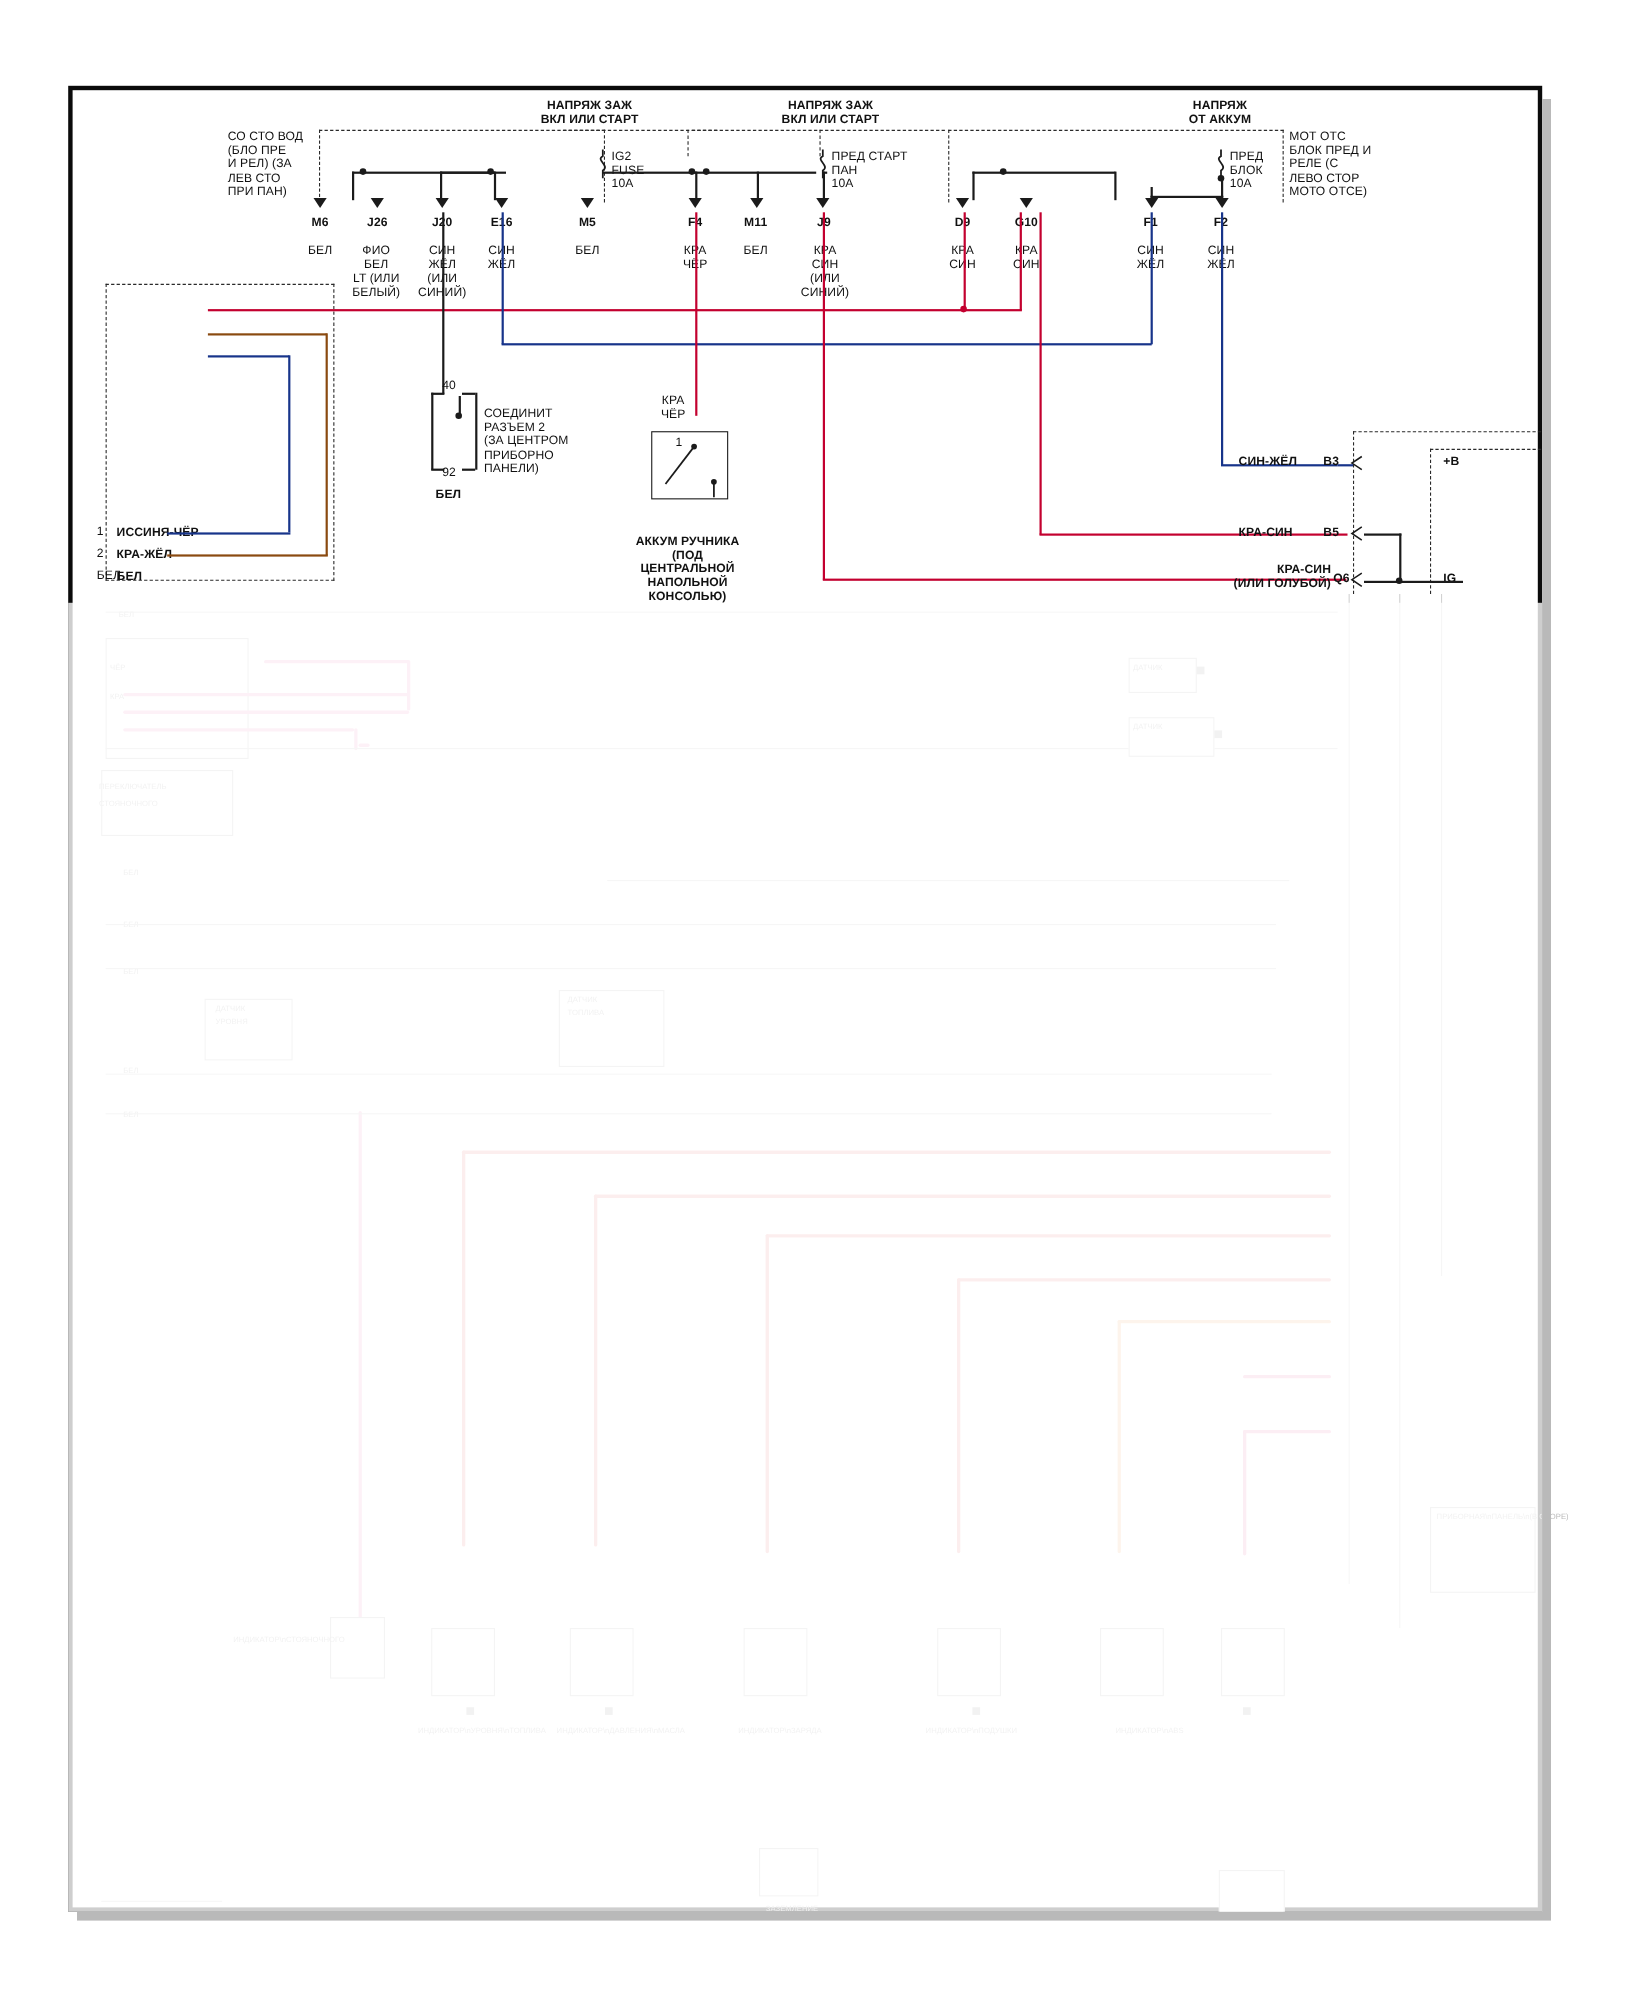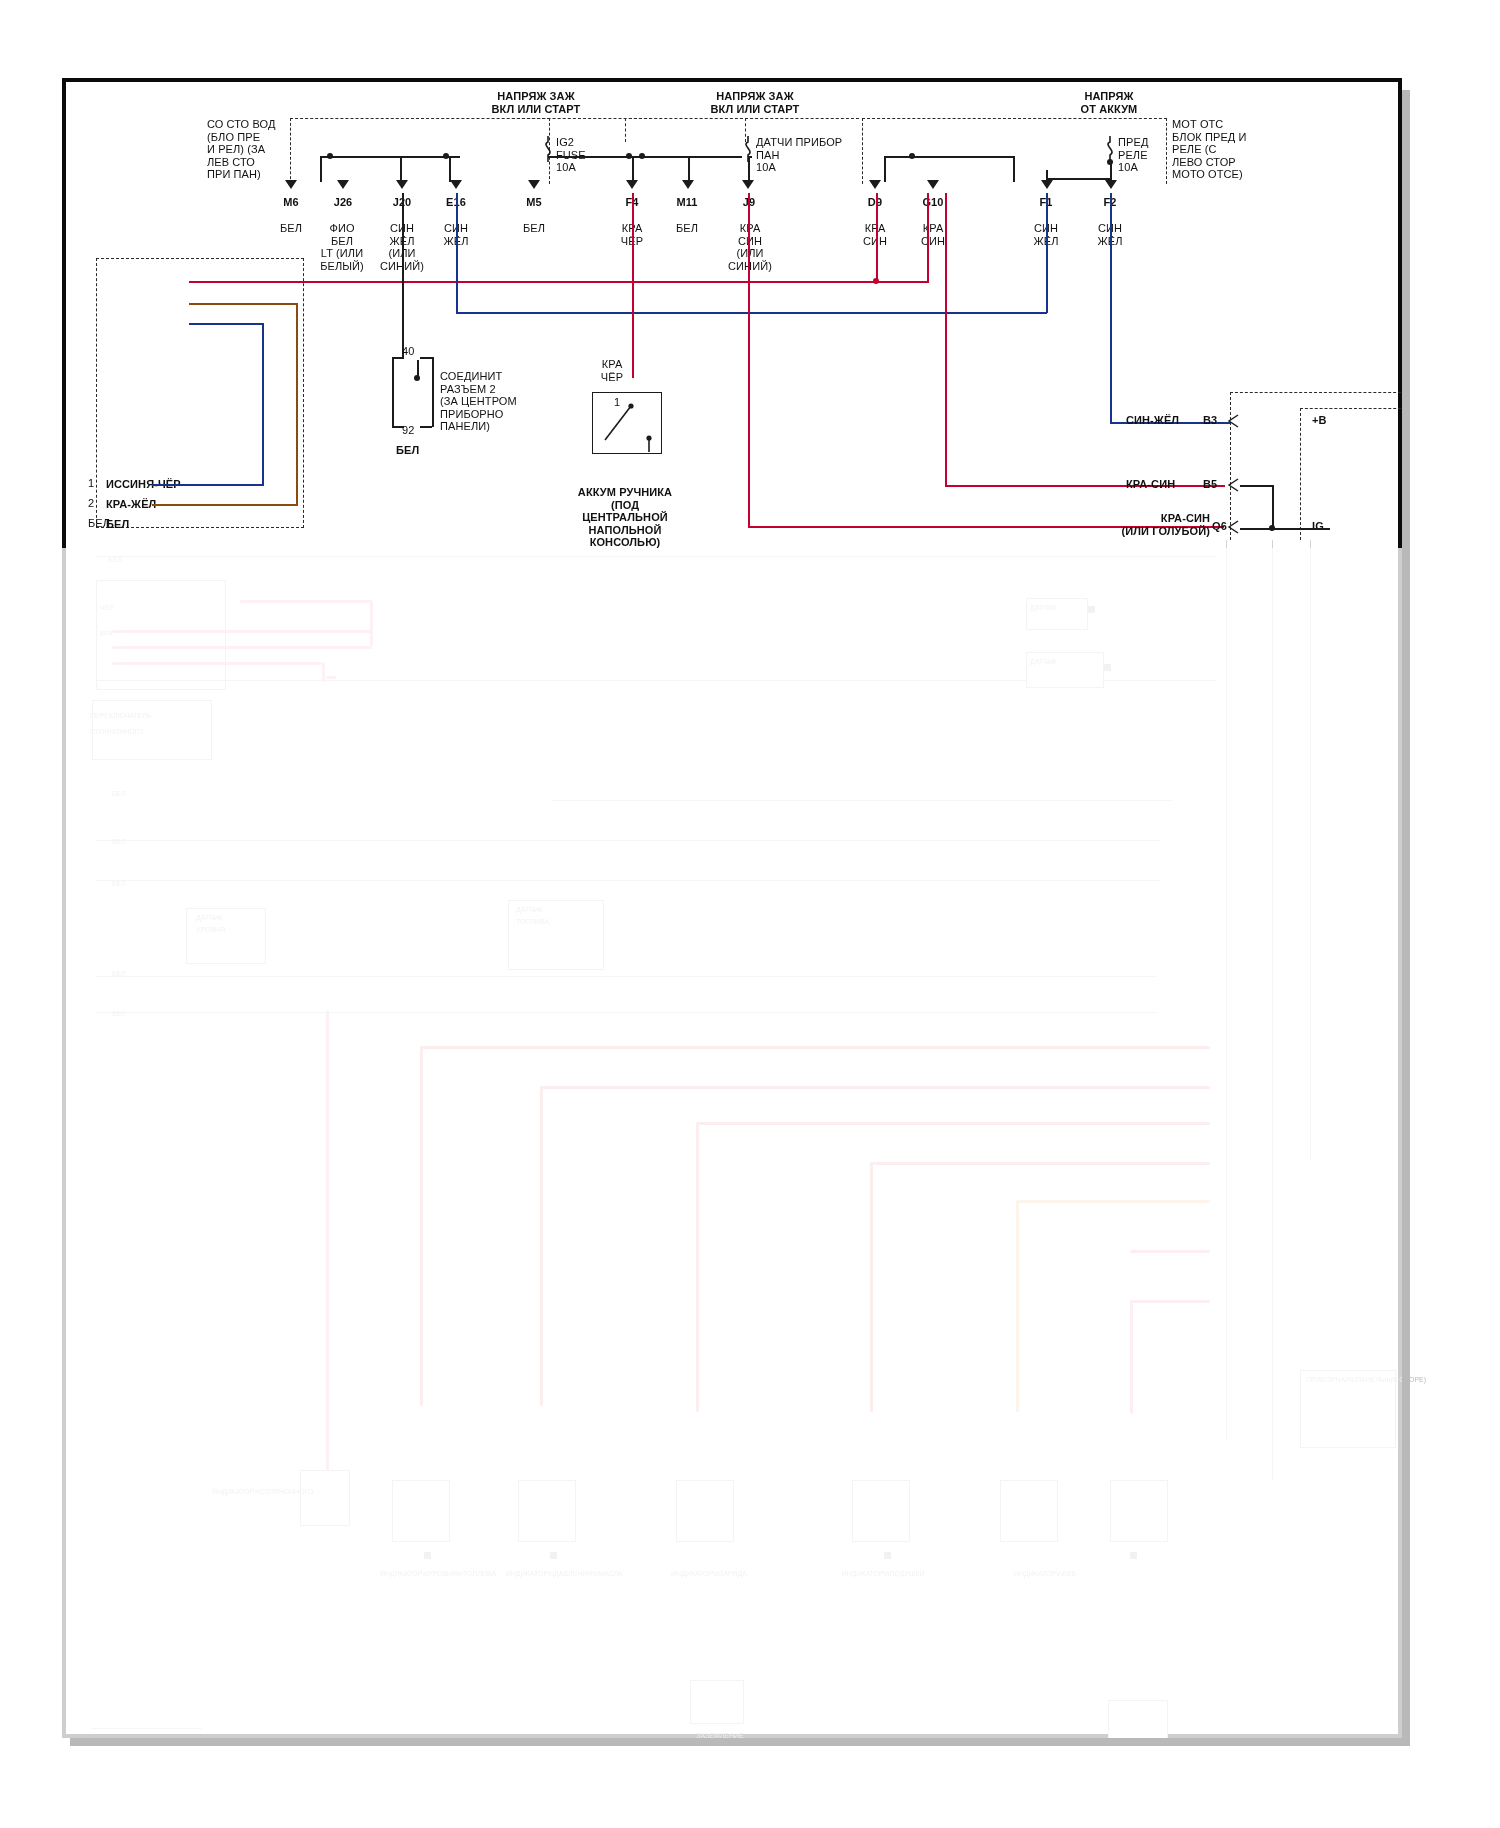--- a/index.html
+++ b/index.html
@@ -200,36 +200,36 @@
   <div class="vline" style="left:632px; top:156px; height:26px;"></div>
   <div class="dot" style="left:626px; top:153px;"></div>
 
   <div class="hline" style="left:632px; top:156px; width:110px;"></div>
   <div class="vline" style="left:688px; top:156px; height:26px;"></div>
   <div class="dot" style="left:639px; top:153px;"></div>
 
   <svg class="sym" style="left:738px; top:136px;" width="20" height="26" viewBox="0 0 20 26">
     <path d="M10 0 L10 6 C3 9 17 15 10 19 L10 26" stroke="#1b1b1b" stroke-width="1.6" fill="none"></path>
   </svg>
-  <div class="lbl" style="left:756px; top:136px;">ДАТЧИ ПРИБОР
+  <div class="lbl" style="left:756px; top:136px;">ПРЕД СТАРТ
 ПАН
 10A</div>
   <div class="hline" style="left:748px; top:156px; width:4px;"></div>
   <div class="vline" style="left:748px; top:156px; height:26px;"></div>
 
   <div class="hline" style="left:884px; top:156px; width:130px;"></div>
   <div class="vline" style="left:884px; top:156px; height:26px;"></div>
   <div class="vline" style="left:1013px; top:156px; height:26px;"></div>
   <div class="dot" style="left:909px; top:153px;"></div>
 
   <svg class="sym" style="left:1100px; top:136px;" width="20" height="26" viewBox="0 0 20 26">
     <path d="M10 0 L10 6 C3 9 17 15 10 19 L10 26" stroke="#1b1b1b" stroke-width="1.6" fill="none"></path>
   </svg>
   <div class="lbl" style="left:1118px; top:136px;">ПРЕД
-РЕЛЕ
+БЛОК
 10A</div>
   <div class="hline" style="left:1046px; top:178px; width:66px;"></div>
   <div class="vline" style="left:1046px; top:170px; height:9px;"></div>
   <div class="vline" style="left:1110px; top:162px; height:17px;"></div>
   <div class="vline" style="left:1046px; top:178px; height:6px;"></div>
   <div class="vline" style="left:1110px; top:178px; height:6px;"></div>
   <div class="dot" style="left:1107px; top:159px;"></div>
 
   <div class="arrow-down" style="left:285px; top:180px;"></div>
   <div class="lbl c b" style="left:272px; top:196px; width:38px;">M6</div>

